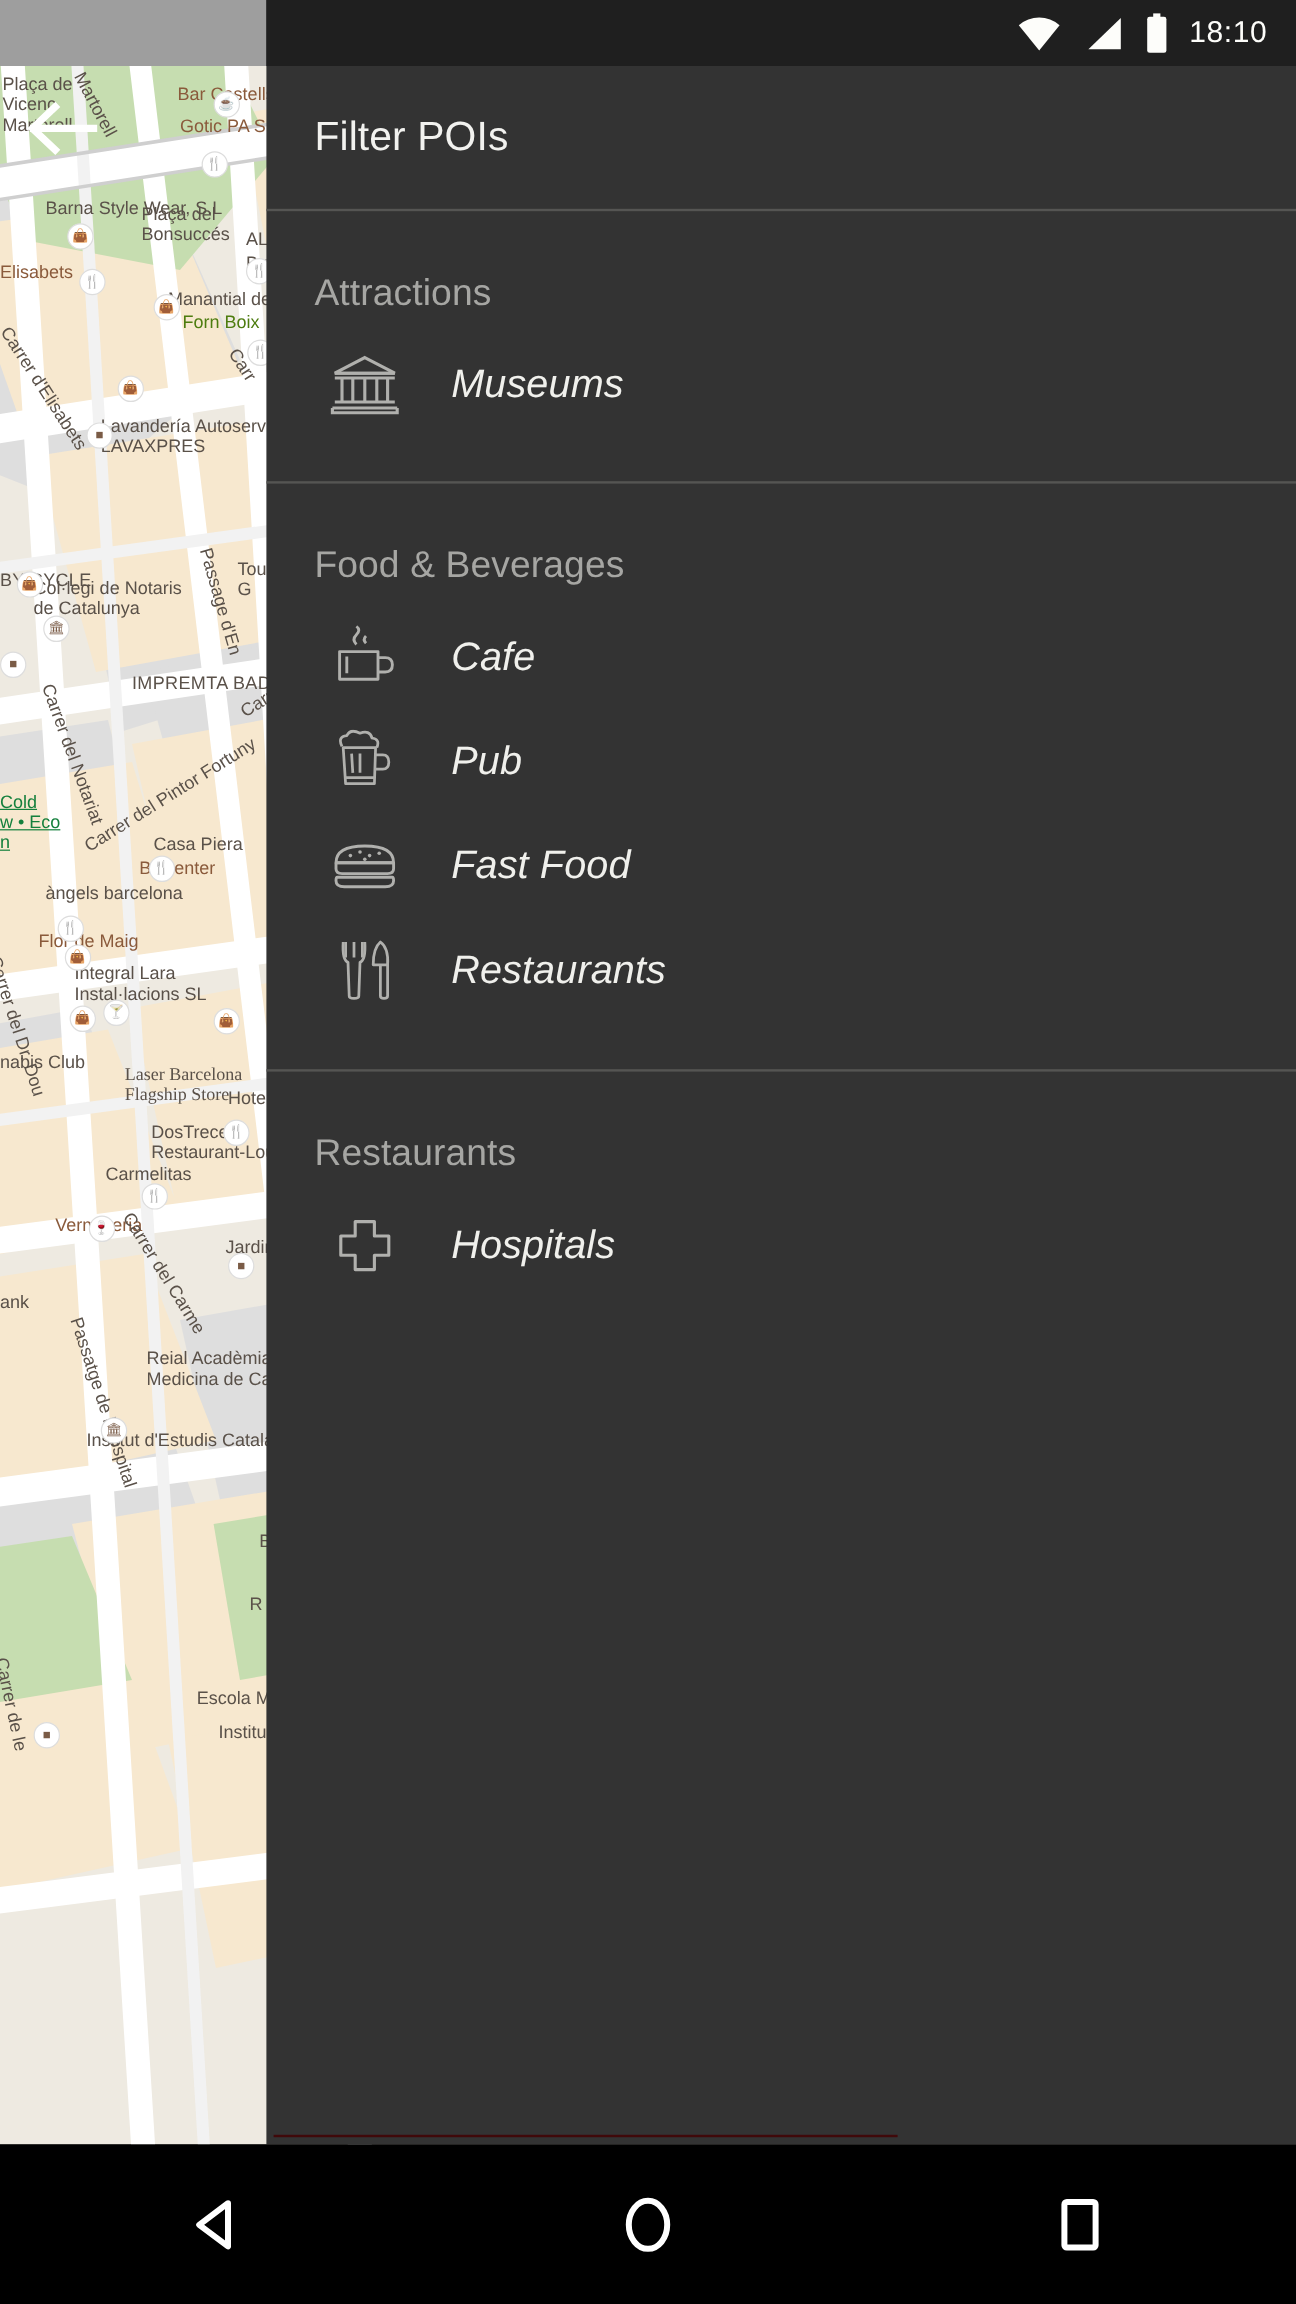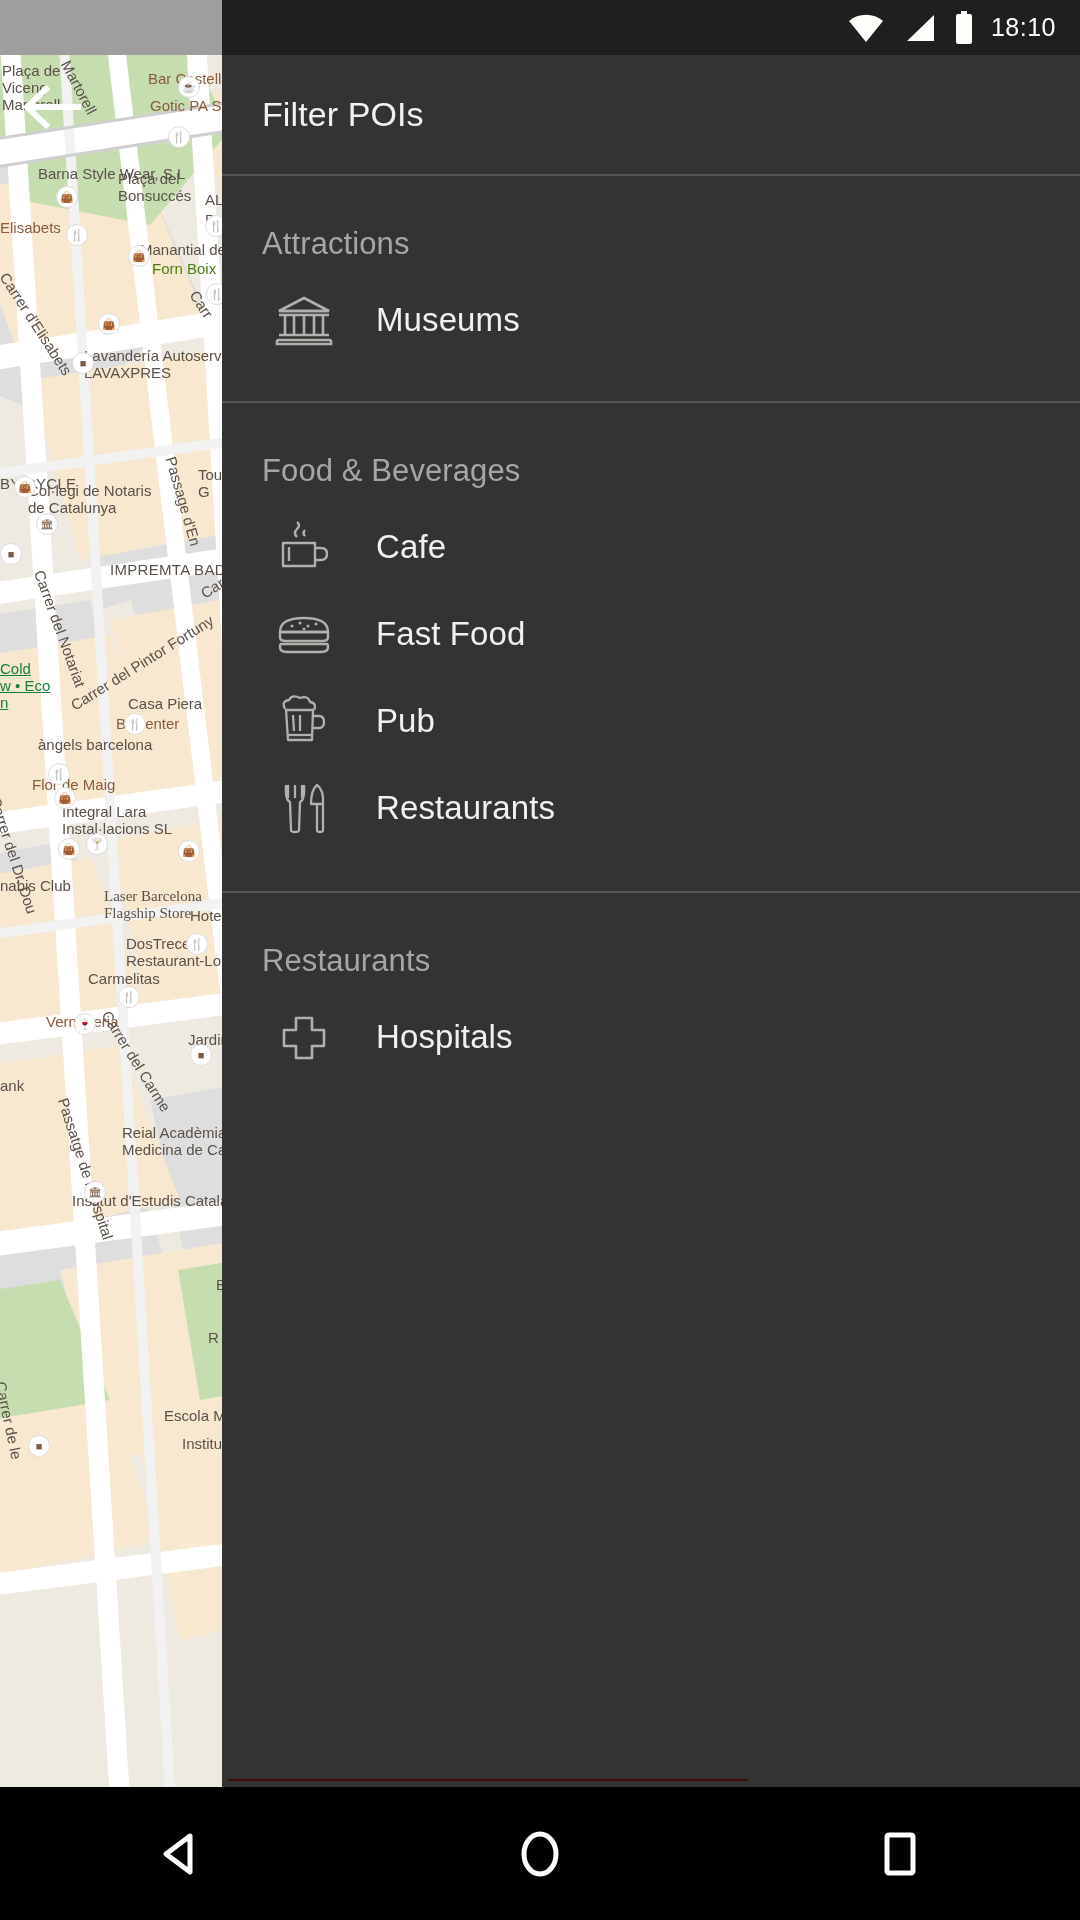--- a/index.html
+++ b/index.html
@@ -65,21 +65,21 @@
     color:#f2f2ef; font-size:34px; font-weight:400; letter-spacing:0.1px;
   }
   .divider { height:2px; background:#555553; width:100%; }
 
   .group { padding-top:0; }
   .group-title {
     color:#a6a6a3; font-size:31px; font-weight:400;
     padding-left:40px; padding-top:50px; padding-bottom:0;
     letter-spacing:0.1px;
   }
-  .group-items { padding-top:14px; }
+  .group-items { padding-top:14px;font-style:italic; }
   .poi-row {
     display:flex; align-items:center; height:87px; padding-left:40px;
   }
   .poi-icon {
     width:84px; min-width:84px; display:flex;
     align-items:center; justify-content:center;
   }
   .poi-label {
     color:#f0f0ec; font-size:33px; font-weight:400;
     margin-left:30px; letter-spacing:0.1px;
@@ -321,20 +321,35 @@
                 <path d="M30 15 Q27 12 30 9"></path>
               </g>
             </svg>
           </span>
           <span class="poi-label">Cafe</span>
         </div>
 
         <div class="poi-row">
           <span class="poi-icon">
             <svg width="58" height="52" viewBox="0 0 58 52">
+              <g fill="none" stroke="#b0b0ad" stroke-width="2.3" stroke-linejoin="round">
+                <path d="M10 14 Q6 6 14 5 Q17 -1 25 3 Q33 0 35 7 Q42 8 39 15"></path>
+                <path d="M11 15 L13 45 L37 45 L38 15 Z"></path>
+                <path d="M38 21 L44 21 Q49 21 49 27 Q49 33 44 33 L38 33"></path>
+                <path d="M13 40 L37 40"></path>
+                <path d="M18 20 L19 36 M25 20 L25 36"></path>
+              </g>
+            </svg>
+          </span>
+          <span class="poi-label">Pub</span>
+        </div>
+
+        <div class="poi-row">
+          <span class="poi-icon">
+            <svg width="58" height="52" viewBox="0 0 58 52">
               <g fill="none" stroke="#b0b0ad" stroke-width="2.4" stroke-linejoin="round">
                 <path d="M5 24 Q5 10 29 10 Q53 10 53 24 Z"></path>
                 <path d="M5 24 L53 24 M5 24 L5 29 Q5 33 10 33 L48 33 Q53 33 53 29 L53 24"></path>
                 <path d="M6 36 L52 36 Q53 36 53 39 Q53 44 46 44 L12 44 Q5 44 5 39 Q5 36 6 36 Z"></path>
               </g>
               <g fill="#b0b0ad">
                 <circle cx="17" cy="18" r="1.5"></circle>
                   <circle cx="25" cy="15" r="1.5"></circle>
                 <circle cx="33" cy="18" r="1.5"></circle>
                   <circle cx="41" cy="16" r="1.5"></circle>
@@ -342,35 +357,20 @@
               </g>
             </svg>
           </span>
           <span class="poi-label">Fast Food</span>
         </div>
 
         <div class="poi-row">
           <span class="poi-icon">
             <svg width="58" height="52" viewBox="0 0 58 52">
               <g fill="none" stroke="#b0b0ad" stroke-width="2.3" stroke-linejoin="round">
-                <path d="M10 14 Q6 6 14 5 Q17 -1 25 3 Q33 0 35 7 Q42 8 39 15"></path>
-                <path d="M11 15 L13 45 L37 45 L38 15 Z"></path>
-                <path d="M38 21 L44 21 Q49 21 49 27 Q49 33 44 33 L38 33"></path>
-                <path d="M13 40 L37 40"></path>
-                <path d="M18 20 L19 36 M25 20 L25 36"></path>
-              </g>
-            </svg>
-          </span>
-          <span class="poi-label">Pub</span>
-        </div>
-
-        <div class="poi-row">
-          <span class="poi-icon">
-            <svg width="58" height="52" viewBox="0 0 58 52">
-              <g fill="none" stroke="#b0b0ad" stroke-width="2.3" stroke-linejoin="round">
                 <path d="M13 3 L13 16 M20 3 L20 16 M27 3 L27 16"></path>
                 <path d="M11 3 Q10 18 15 20 L16 48 Q16 50 20 50 Q24 50 24 48 L25 20 Q30 18 29 3"></path>
                 <path d="M42 3 Q49 8 48 22 L36 22 Q36 8 42 3 Z"></path>
                 <path d="M42 22 L42 48 Q42 50 45 50 Q48 50 48 48 L48 22"></path>
               </g>
             </svg>
           </span>
           <span class="poi-label">Restaurants</span>
         </div>
 

